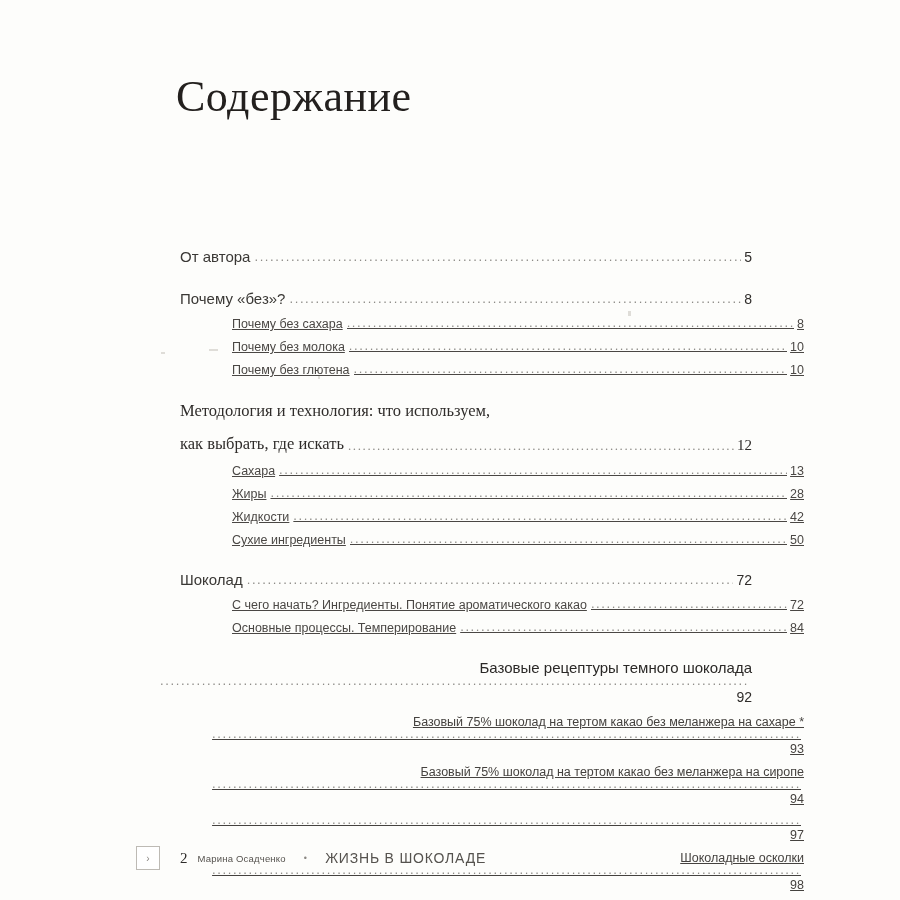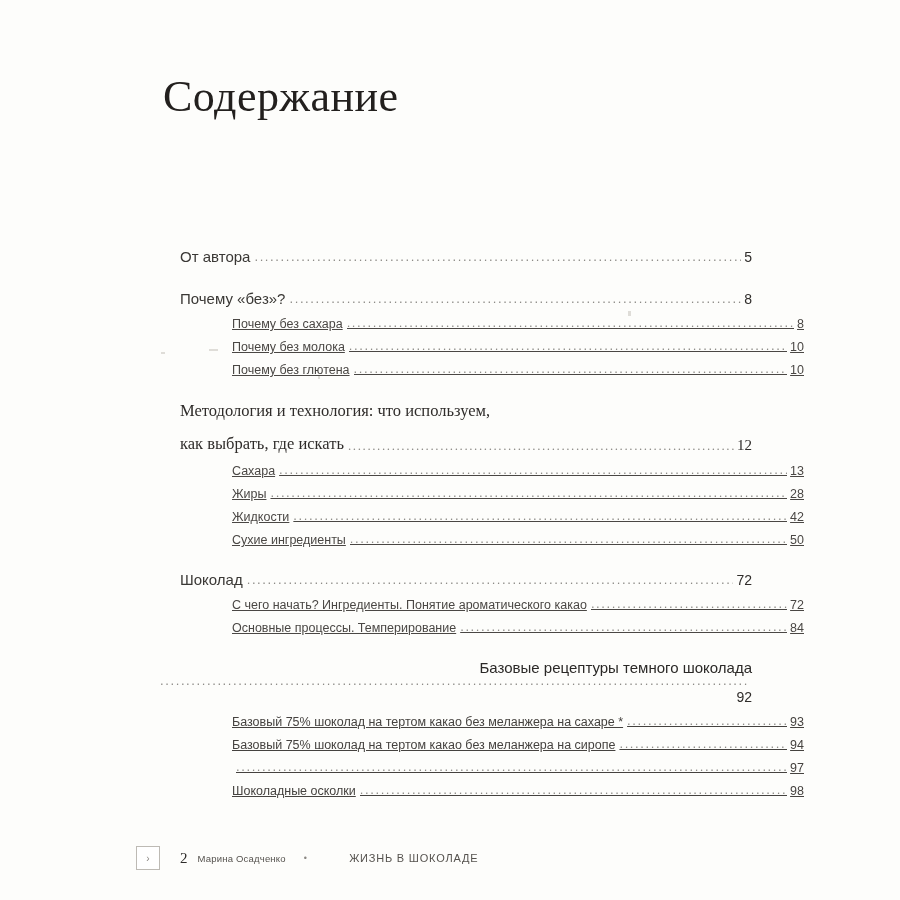--- a/index.html
+++ b/index.html
@@ -15,21 +15,21 @@
     overflow: hidden;
   }
   .page {
     position: relative;
     width: 900px;
     height: 900px;
     background: #fdfdfb;
   }
   .page-title {
     position: absolute;
-    left: 163px;
+    left: 176px;
     top: 42px;
     font-family: "Liberation Serif", serif;
     font-size: 44px;
     letter-spacing: 0.5px;
     color: #23201e;
     font-weight: normal;
   }
 
   .toc {
     position: absolute;
@@ -96,20 +96,21 @@
     color: #4a4744;
     padding-left: 52px;
     margin-top: 9px;
     text-decoration: underline;
   }
   .lvl2 .page-num {
     font-size: 12.5px;
   }
   .lvl2.bold-group {
     color: #45423f;
+    flex-direction: column;
   }
 
   .group.bold .lvl1 {
     font-family: "Liberation Sans", sans-serif;
     font-size: 15px;
     color: #2b2927;
     flex-direction: column;
   }
   .group.bold .lvl1 .page-num {
     font-size: 14px;
@@ -157,23 +158,22 @@
     font-size: 9.5px;
     color: #55524e;
     letter-spacing: 0.2px;
     display: flex;
     align-items: center;
     gap: 18px;
   }
   .footer .runhead .caps {
     text-transform: uppercase;
     letter-spacing: 0.8px;
-    font-size: 11px;
+    font-size: 14px;
     color: #55524e;
-    margin-left: 24px;
   }
   .footer .dot {
     color: #8a8782;
     font-size: 9px;
   }
 
   
   .speck {
     position: absolute;
     background: #cfccc4;

